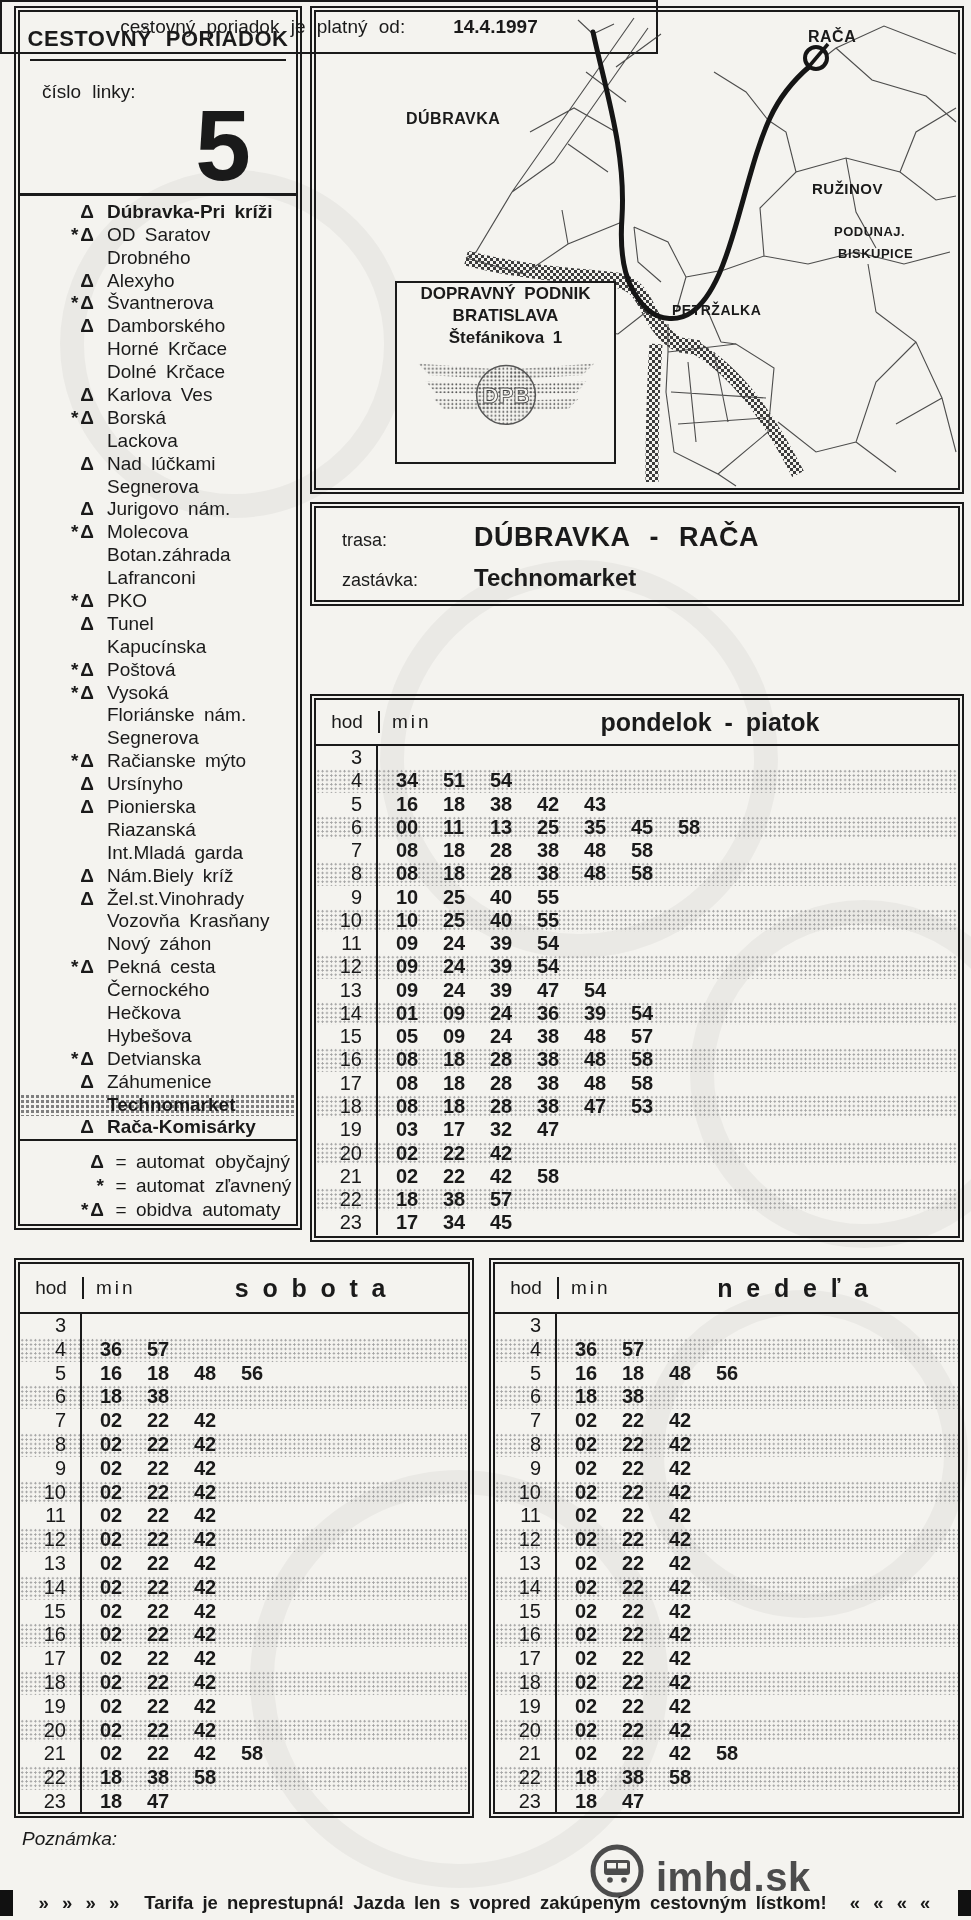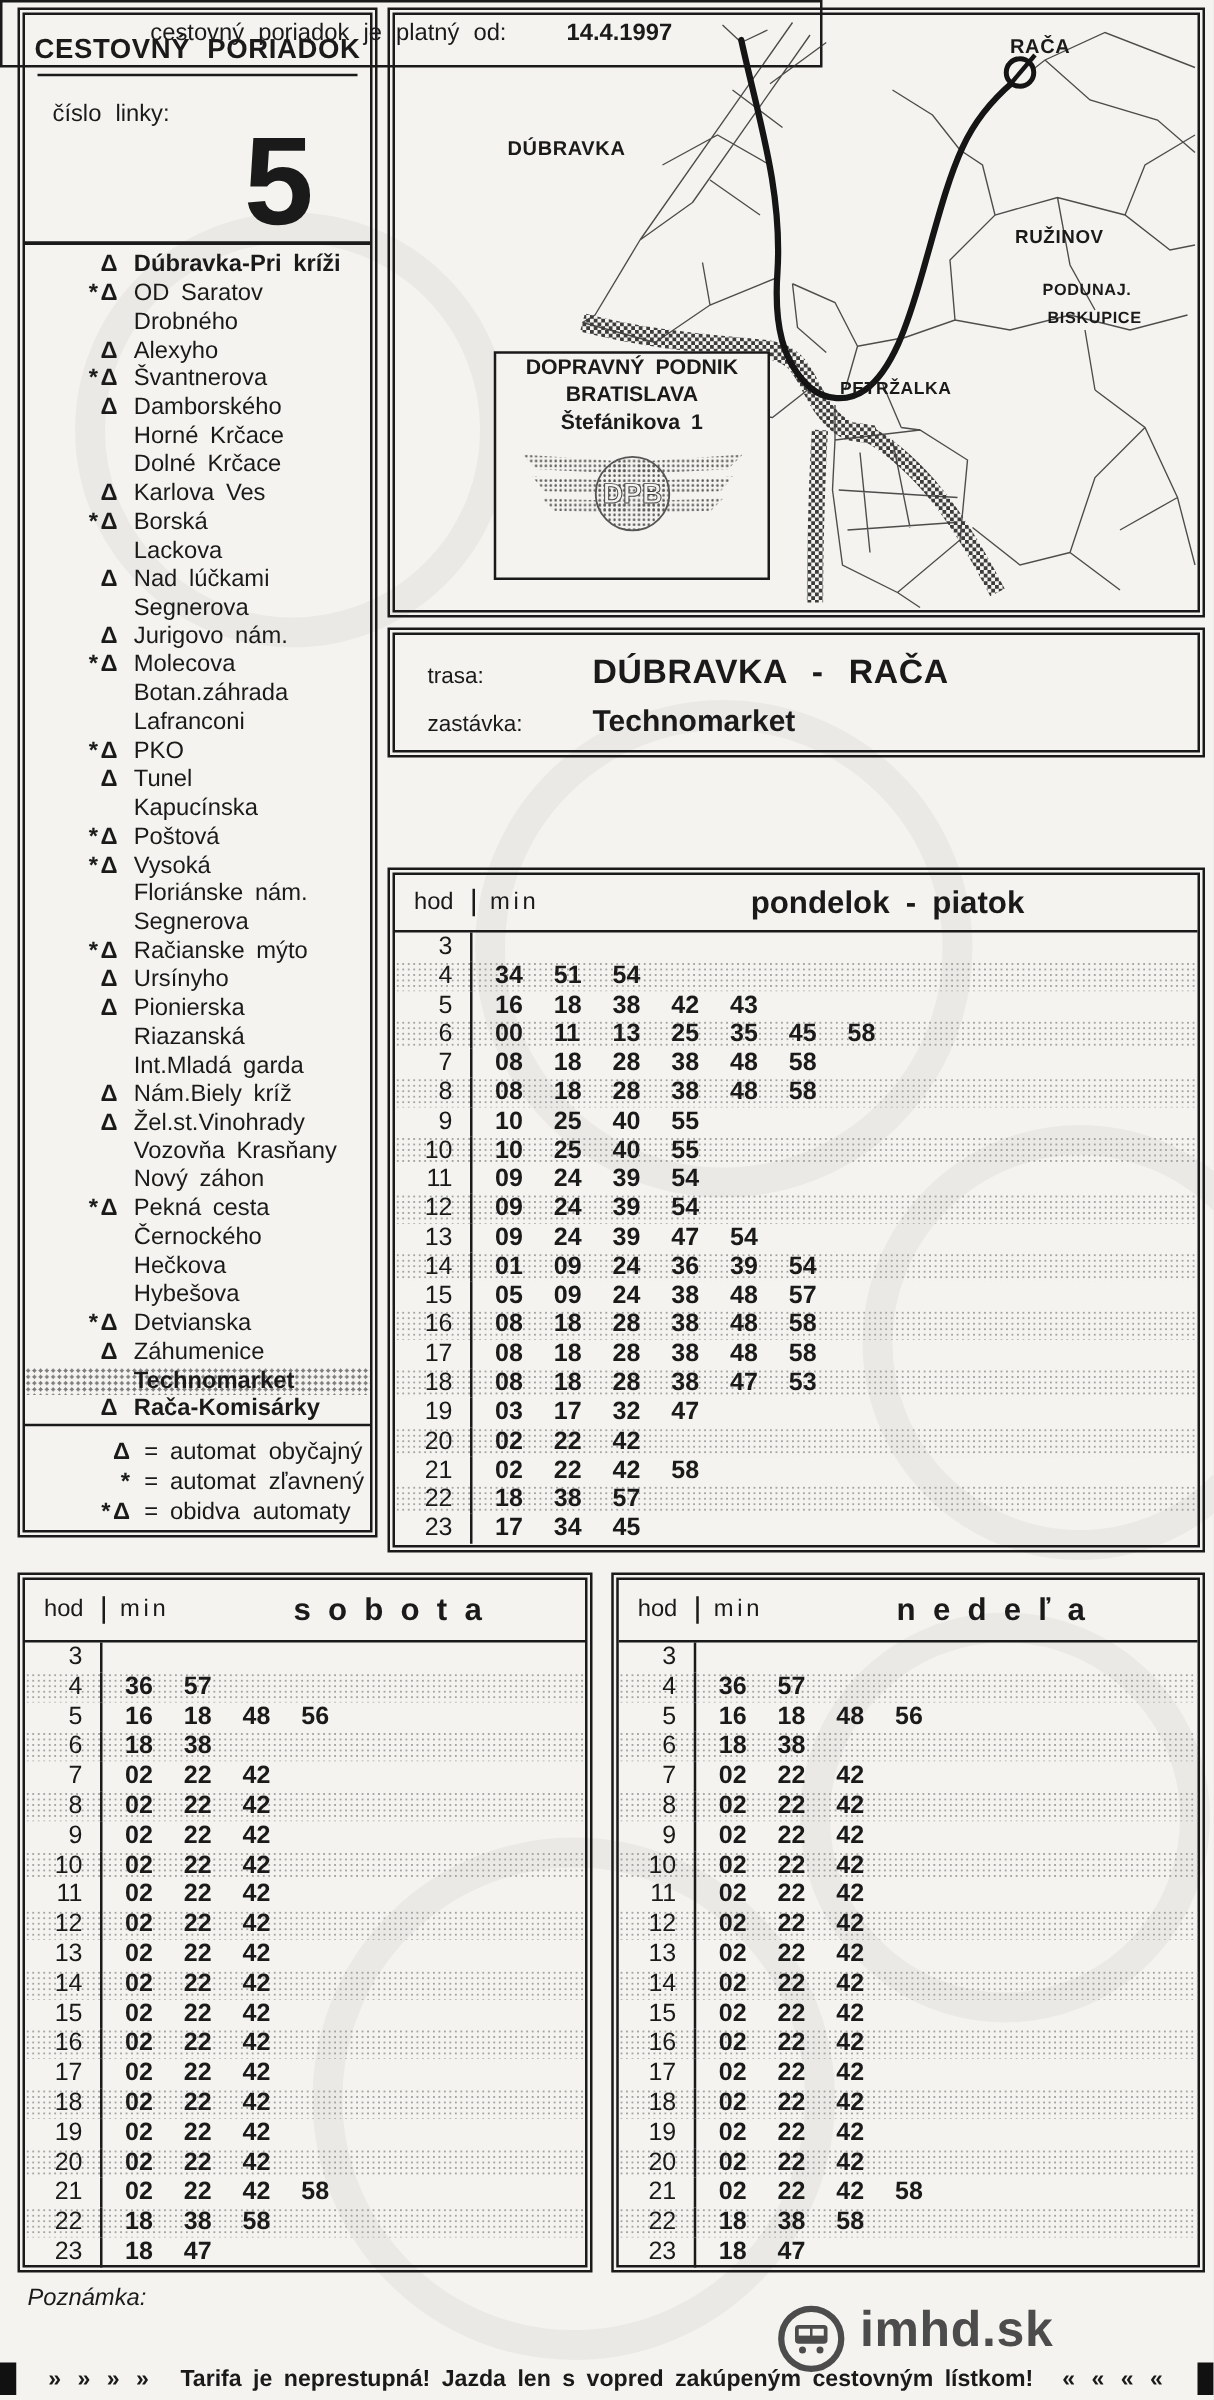--- a/index.html
+++ b/index.html
@@ -65,21 +65,21 @@
   .tt-hour{width:62px;text-align:right;padding-right:14px;box-sizing:border-box;
            font-size:20px;flex:none;}
   .tt-mins{flex:1;padding-left:18px;white-space:nowrap;}
   .tt-min{display:inline-block;width:47px;font-size:20px;font-weight:bold;}
   .tt-vline{border-right:2.2px solid #1a1a1a;}
   .shaded{background-image:radial-gradient(circle,#a3a3a3 1.05px,transparent 1.15px);
           background-size:4.4px 4.4px;}
 
   
   #note-label{position:absolute;left:22px;top:1828px;font-size:19px;font-style:italic;}
-  #brand{position:absolute;left:620px;top:1842px;display:flex;align-items:flex-start;}
+  #brand{position:absolute;left:588px;top:1842px;display:flex;align-items:flex-end;}
   #brand-text{font-size:40px;font-weight:bold;color:#4c4c4c;margin-left:10px;letter-spacing:.5px;}
   #tariff-bar{position:absolute;left:0;top:1888px;width:971px;height:30px;display:flex;align-items:center;}
   .bar-cap{width:13px;height:26px;background:#111;flex:none;}
   #tariff-center{flex:1;text-align:center;font-size:18.5px;font-weight:bold;word-spacing:4px;white-space:nowrap;}
   .arrows{letter-spacing:2px;margin:0 14px;}
 </style>
 </head>
 <body>
 
 <div id="page">

